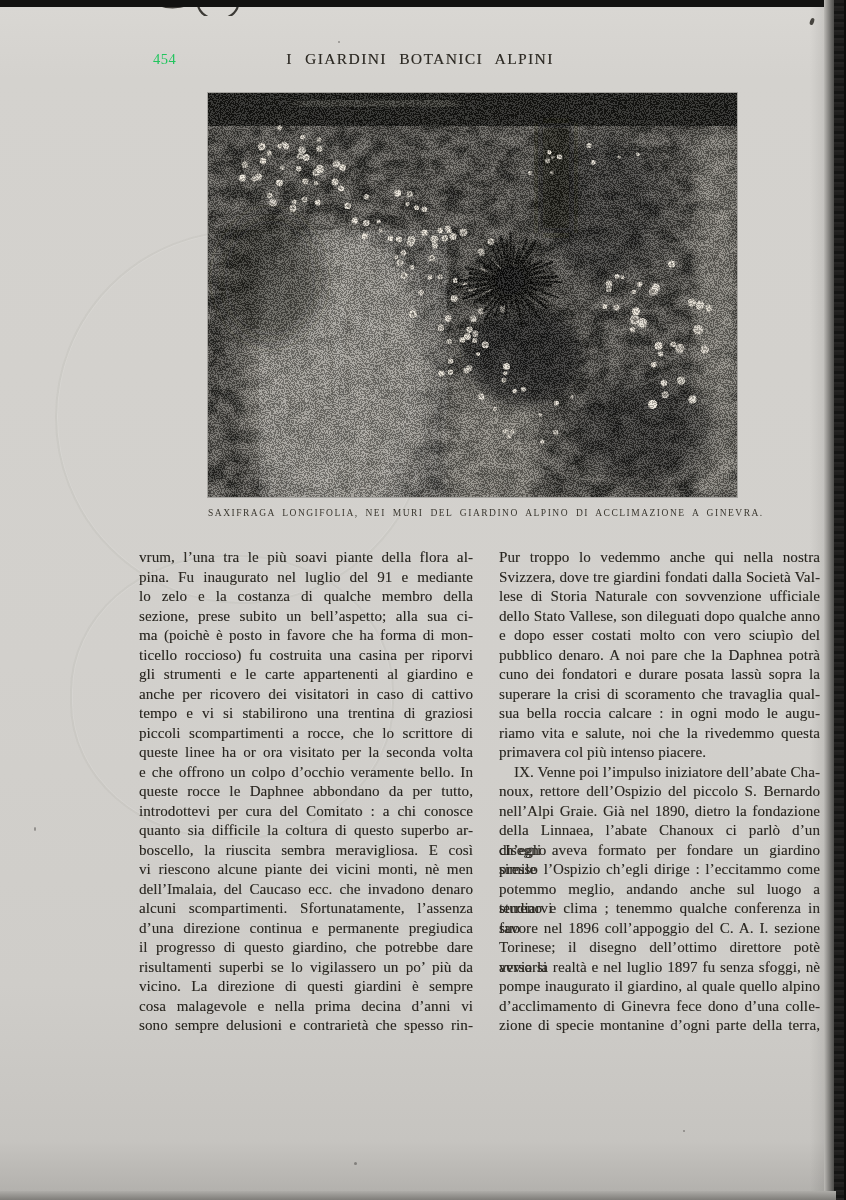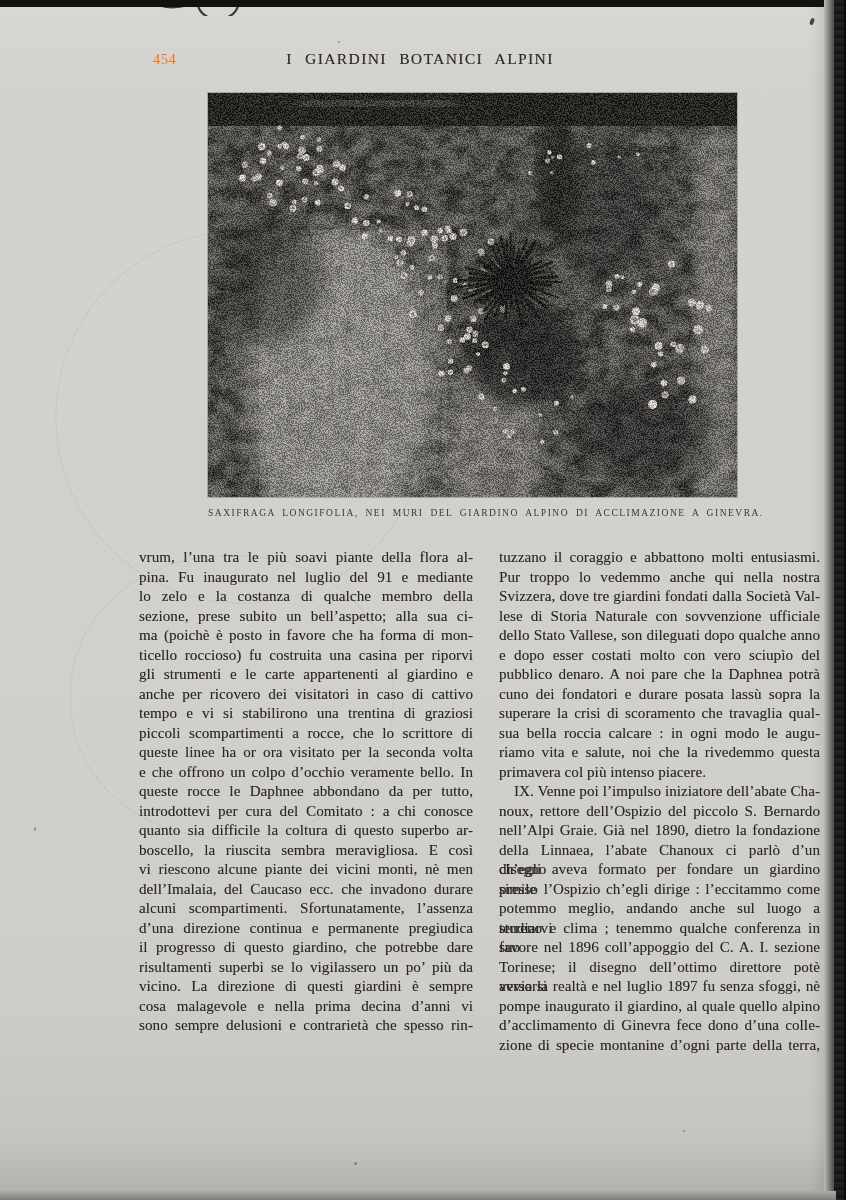--- a/index.html
+++ b/index.html
@@ -27,21 +27,21 @@
     background:linear-gradient(90deg,#bcbab6,#6b6a67 60%,#3c3b39);
   }
   .edge-strip{ 
     position:absolute;top:0;right:0;width:10px;height:1200px;
     background:repeating-linear-gradient(180deg,#1f1e1d 0 3px,#151514 3px 6px,#242322 6px 8px);
     border-right:2px solid #0c0c0b;
   }
   
   .pagenum{
     position:absolute;left:153px;top:51px;
-    font-size:14.5px;color:#f97316;letter-spacing:0.5px;
+    font-size:14.5px;color:#22c55e;letter-spacing:0.5px;
   }
   .htitle{
     position:absolute;left:420px;top:50px;transform:translateX(-50%);
     font-size:15.5px;color:#2d2a24;letter-spacing:1.4px;word-spacing:7px;white-space:nowrap;
     text-shadow:0.3px 0.3px 0 rgba(45,42,36,0.4);
   }
   
   .photo{
     position:absolute;left:208px;top:93px;width:529px;height:404px;
     background:#7d7b76;overflow:hidden;box-shadow:0 0 0 1px rgba(30,30,28,0.25);
@@ -429,32 +429,31 @@
     <div class="tline" data-name="text-line">anche per ricovero dei visitatori in caso di cattivo</div>
     <div class="tline" data-name="text-line">tempo e vi si stabilirono una trentina di graziosi</div>
     <div class="tline" data-name="text-line">piccoli scompartimenti a rocce, che lo scrittore di</div>
     <div class="tline" data-name="text-line">queste linee ha or ora visitato per la seconda volta</div>
     <div class="tline" data-name="text-line">e che offrono un colpo d’occhio veramente bello. In</div>
     <div class="tline" data-name="text-line">queste rocce le Daphnee abbondano da per tutto,</div>
     <div class="tline" data-name="text-line">introdottevi per cura del Comitato : a chi conosce</div>
     <div class="tline" data-name="text-line">quanto sia difficile la coltura di questo superbo ar-</div>
     <div class="tline" data-name="text-line">boscello, la riuscita sembra meravigliosa. E così</div>
     <div class="tline" data-name="text-line">vi riescono alcune piante dei vicini monti, nè men</div>
-    <div class="tline" data-name="text-line">dell’Imalaia, del Caucaso ecc. che invadono durare</div>
+    <div class="tline" data-name="text-line">dell’Imalaia, del Caucaso ecc. che invadono denaro</div>
     <div class="tline" data-name="text-line">alcuni scompartimenti. Sfortunatamente, l’assenza</div>
     <div class="tline" data-name="text-line">d’una direzione continua e permanente pregiudica</div>
     <div class="tline" data-name="text-line">il progresso di questo giardino, che potrebbe dare</div>
     <div class="tline" data-name="text-line">risultamenti superbi se lo vigilassero un po’ più da</div>
     <div class="tline" data-name="text-line">vicino. La direzione di questi giardini è sempre</div>
     <div class="tline" data-name="text-line">cosa malagevole e nella prima decina d’anni vi</div>
     <div class="tline" data-name="text-line">sono sempre delusioni e contrarietà che spesso rin-</div>
   </div>
 <div class="col col-right" data-name="text-column-right">
   <div data-name="paragraph-1">
-      <div class="tline" data-name="text-line">tuzzano il coraggio e abbattono molti entusiasmi.</div>
       <div class="tline" data-name="text-line">Pur troppo lo vedemmo anche qui nella nostra</div>
       <div class="tline" data-name="text-line">Svizzera, dove tre giardini fondati dalla Società Val-</div>
       <div class="tline" data-name="text-line">lese di Storia Naturale con sovvenzione ufficiale</div>
       <div class="tline" data-name="text-line">dello Stato Vallese, son dileguati dopo qualche anno</div>
       <div class="tline" data-name="text-line">e dopo esser costati molto con vero sciupìo del</div>
       <div class="tline" data-name="text-line">pubblico denaro. A noi pare che la Daphnea potrà</div>
       <div class="tline" data-name="text-line">cuno dei fondatori e durare posata lassù sopra la</div>
       <div class="tline" data-name="text-line">superare la crisi di scoramento che travaglia qual-</div>
       <div class="tline" data-name="text-line">sua bella roccia calcare : in ogni modo le augu-</div>
       <div class="tline" data-name="text-line">riamo vita e salute, noi che la rivedemmo questa</div>

